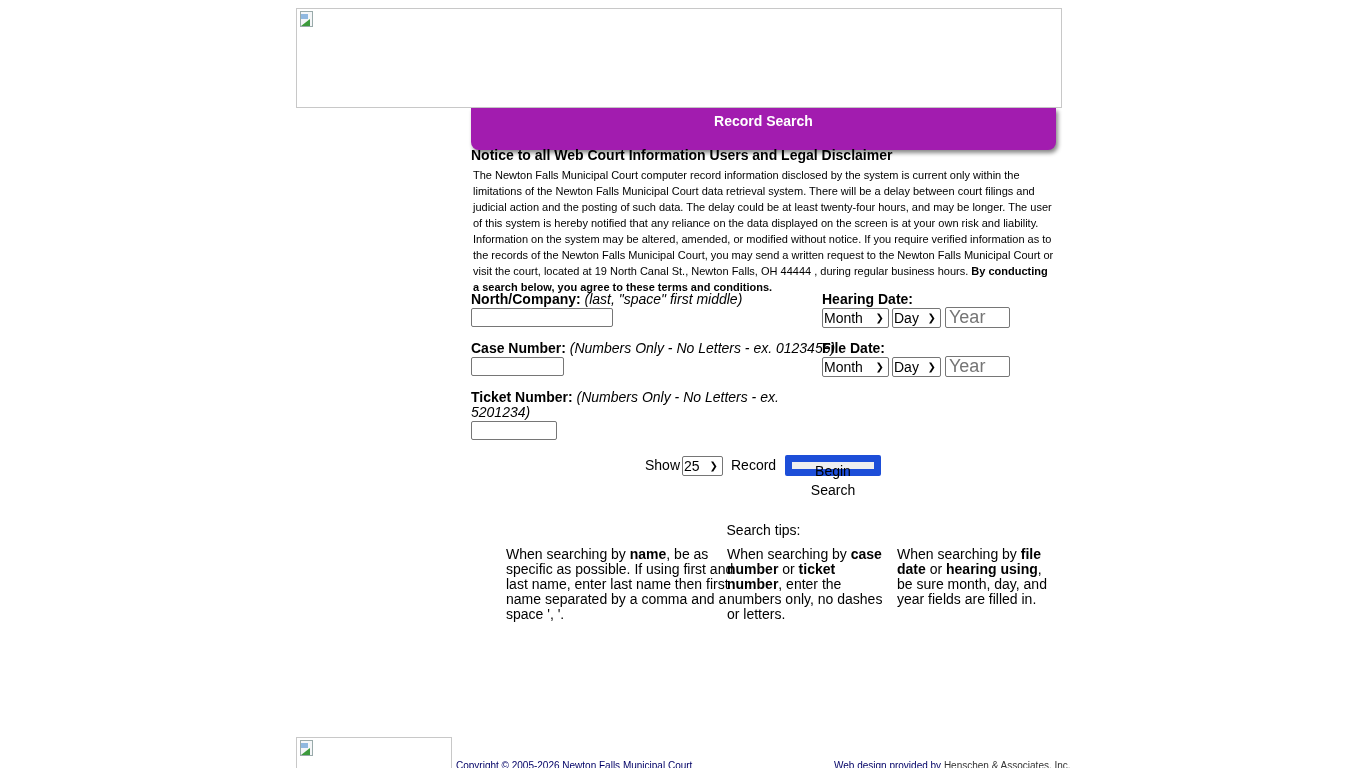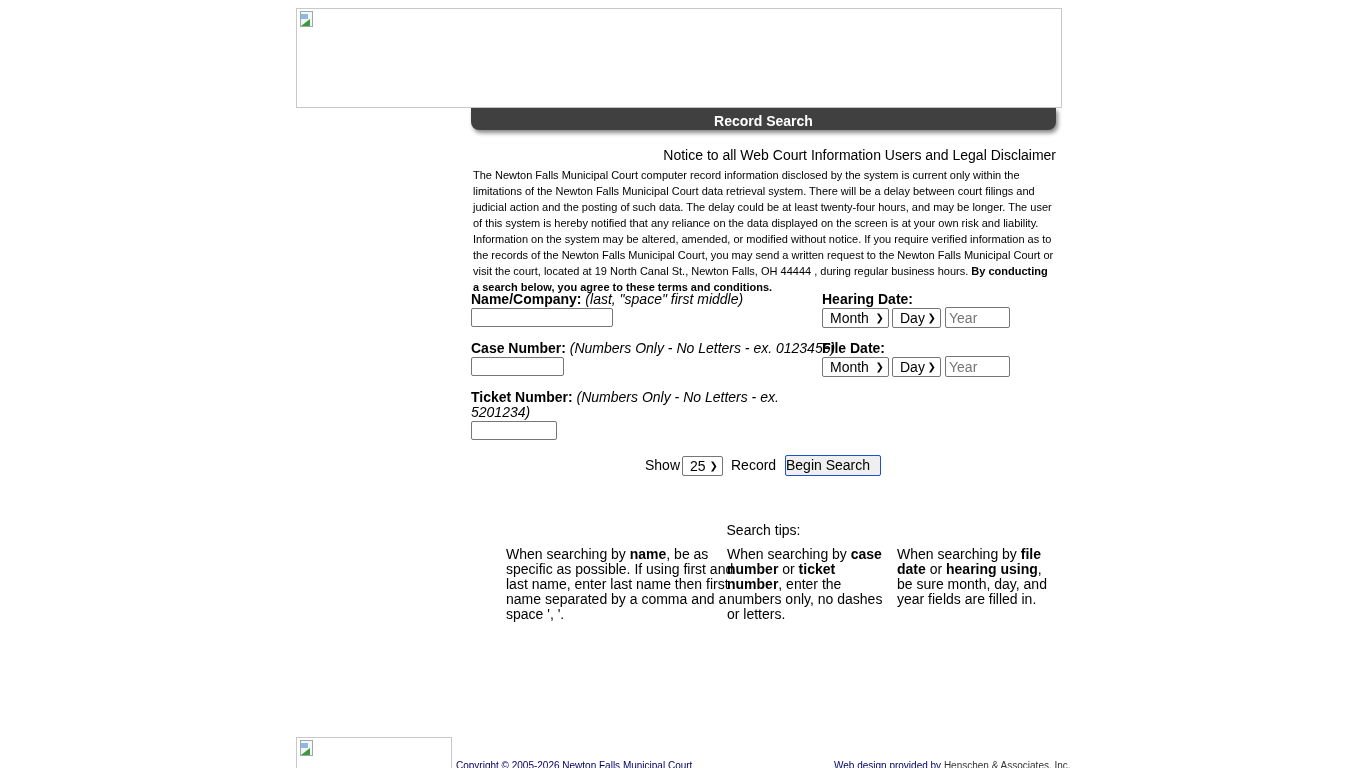--- a/index.html
+++ b/index.html
@@ -2,31 +2,31 @@
 <html><head>
 <meta charset="utf-8">
 <style>
   html, body { margin:0; padding:0; background:#fff; }
   body { width:1366px; height:768px; overflow:hidden; position:relative; font-family:"Liberation Sans", sans-serif; color:#000; }
   .banner { position:absolute; left:296px; top:8px; width:764px; height:98px; border:1px solid #c8c8c8; }
   .broken-img { position:absolute; left:2px; top:2px; width:16px; height:16px; }
   .broken-img .pg { position:absolute; left:1px; top:0; width:11px; height:14px; border:1px solid #9aa; background:#f4f6f8; }
   .broken-img .gr { position:absolute; left:2px; top:8px; width:0; height:0; border-left:9px solid transparent; border-bottom:7px solid #3c9a3c; }
   .broken-img .bl { position:absolute; left:2px; top:3px; width:7px; height:5px; background:#8fb8e0; }
-  .title-bar { position:absolute; left:471px; top:108px; width:585px; height:22px; background:#404040; border-radius:0 0 8px 8px; box-shadow:2px 3px 4px #888; color:#fff; font-weight:bold; font-size:14px; text-align:center; line-height:27px; }
-  .notice-head { position:absolute; left:471px; top:147px; width:585px; text-align:right; font-weight:normal; font-size:14px; }
+  .title-bar { position:absolute; left:471px; top:108px; width:585px; height:42px; background:#a21caf; border-radius:0 0 8px 8px; box-shadow:2px 3px 4px #888; color:#fff; font-weight:bold; font-size:14px; text-align:center; line-height:27px; }
+  .notice-head { position:absolute; left:471px; top:147px; width:585px; text-align:left; font-weight:bold; font-size:14px; }
   .notice-body { position:absolute; left:473px; top:167px; width:583px; font-size:11px; line-height:16px; }
   .notice-body b { font-weight:bold; }
   .lbl { position:absolute; font-size:14px; line-height:15px; }
   .lbl b { font-weight:bold; }
   .lbl i { font-style:italic; }
-  input.txt { position:absolute; height:19px; border:1px solid #767676; border-radius:2px; padding:0 3px; font-family:"Liberation Sans", sans-serif; font-size:14px; box-sizing:border-box; background:#fff; }
-  .sel { position:absolute; height:20px; border:1px solid #767676; border-radius:2px; box-sizing:border-box; font-size:14px; line-height:18px; padding-left:7px; background:#fff; }
+  input.txt { position:absolute; height:19px; border:1px solid #767676; border-radius:2px; padding:0 3px; font-family:"Liberation Sans", sans-serif; font-size:18px; box-sizing:border-box; background:#fff; }
+  .sel { position:absolute; height:20px; border:1px solid #767676; border-radius:2px; box-sizing:border-box; font-size:14px; line-height:18px; padding-left:1px; background:#fff; }
   .sel .chev { position:absolute; right:4px; top:0; font-size:10px; }
-  .btn { position:absolute; height:21px; border:1px solid #1d4ed8; border-radius:2px; background:#efefef; font-size:14px; line-height:19px; box-sizing:border-box; }
+  .btn { position:absolute; height:21px; border:7px solid #1d4ed8; border-radius:2px; background:#efefef; font-size:14px; line-height:19px; text-align:center; box-sizing:border-box; }
   .tips-head { position:absolute; left:471px; top:522px; width:585px; text-align:center; font-weight:normal; font-size:14px; }
   .tip { position:absolute; top:547px; font-size:14px; line-height:15px; }
   .footer-img { position:absolute; left:296px; top:737px; width:154px; height:40px; border:1px solid #c8c8c8; }
   .foot { position:absolute; top:760px; font-size:10px; color:#000066; white-space:nowrap; }
 </style>
 </head>
 <body>
 
 <div class="banner">
   <span class="broken-img">
@@ -34,21 +34,21 @@
       <span class="bl"></span>
       <span class="gr"></span>
     </span>
 </div>
 
 <div class="title-bar">Record Search</div>
 
 <div class="notice-head">Notice to all Web Court Information Users and Legal Disclaimer</div>
 <div class="notice-body"><span>The Newton Falls Municipal Court computer record information disclosed by the system is current only within the limitations of the Newton Falls Municipal Court data retrieval system. There will be a delay between court filings and judicial action and the posting of such data. The delay could be at least twenty-four hours, and may be longer. The user of this system is hereby notified that any reliance on the data displayed on the screen is at your own risk and liability. Information on the system may be altered, amended, or modified without notice. If you require verified information as to the records of the Newton Falls Municipal Court, you may send a written request to the Newton Falls Municipal Court or visit the court, located at 19 North Canal St., Newton Falls, OH 44444 , during regular business hours. </span><b>By conducting a search below, you agree to these terms and conditions.</b></div>
 
-<div class="lbl" style="left:471px;top:292px;"><b>Name/Company:</b> <i>(last, "space" first middle)</i></div>
+<div class="lbl" style="left:471px;top:292px;"><b>North/Company:</b> <i>(last, "space" first middle)</i></div>
 <input class="txt" style="left: 471px; top: 308px; width: 142px;" value="">
 
 <div class="lbl" style="left:471px;top:341px;"><b>Case Number:</b> <i>(Numbers Only - No Letters - ex. 0123456)</i></div>
 <input class="txt" style="left: 471px; top: 357px; width: 93px;" value="">
 
 <div class="lbl" style="left:471px;top:390px;width:310px;"><b>Ticket Number:</b> <i>(Numbers Only - No Letters - ex. 5201234)</i></div>
 <input class="txt" style="left: 471px; top: 421px; width: 86px;" value="">
 
 <div class="lbl" style="left:822px;top:292px;"><b>Hearing Date:</b></div>
 <div class="sel" style="left:822px;top:308px;width:67px;"><span>Month</span><span class="chev">❯</span></div>

